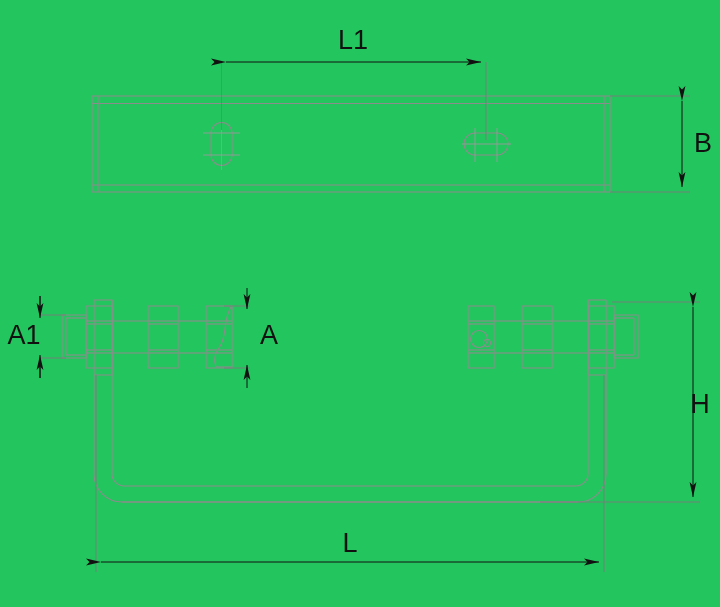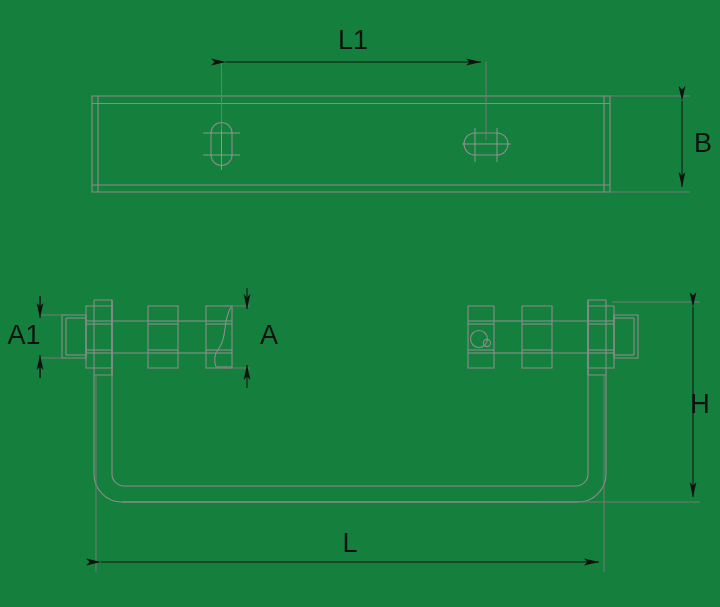--- a/index.html
+++ b/index.html
@@ -1,18 +1,18 @@
 <!DOCTYPE html>
 <html><head>
 <meta charset="utf-8">
 <style>
   html,body{margin:0;padding:0;background:#ffffff;}
   body{width:720px;height:607px;overflow:hidden;
        font-family:"Liberation Sans", sans-serif;}
-  #sheet{position:relative;width:720px;height:607px;background:#15803d;}
+  #sheet{position:relative;width:720px;height:607px;background:#22c55e;}
   #sheet svg{display:block;}
   .dimlabel{
     font-family:"Liberation Sans", sans-serif;
     font-size:27px;
     font-weight:400;
     fill:#111111;
     dominant-baseline:middle;
   }
 </style>
 </head>

